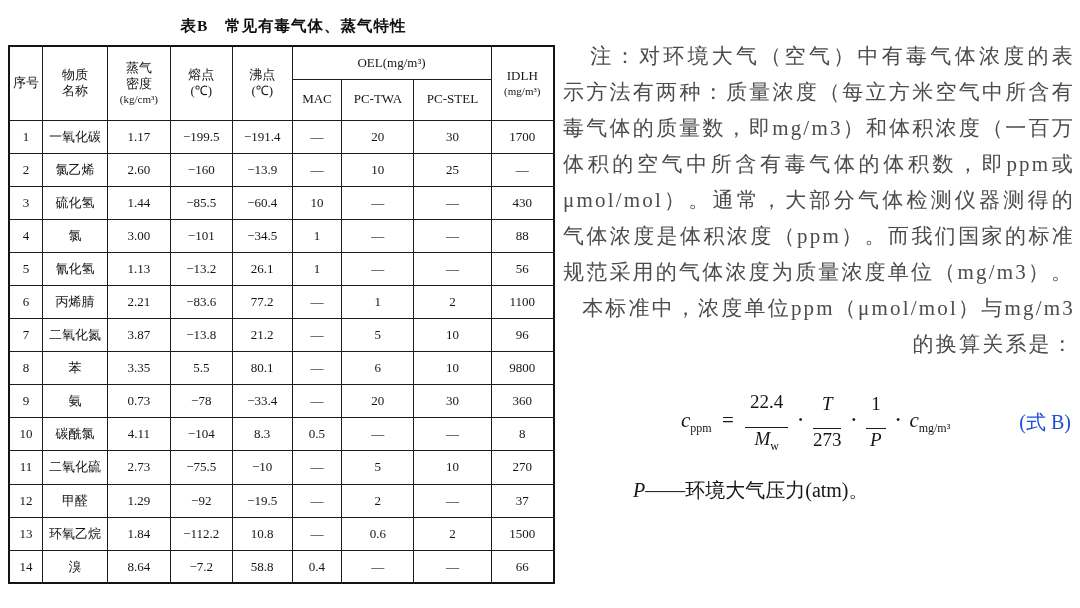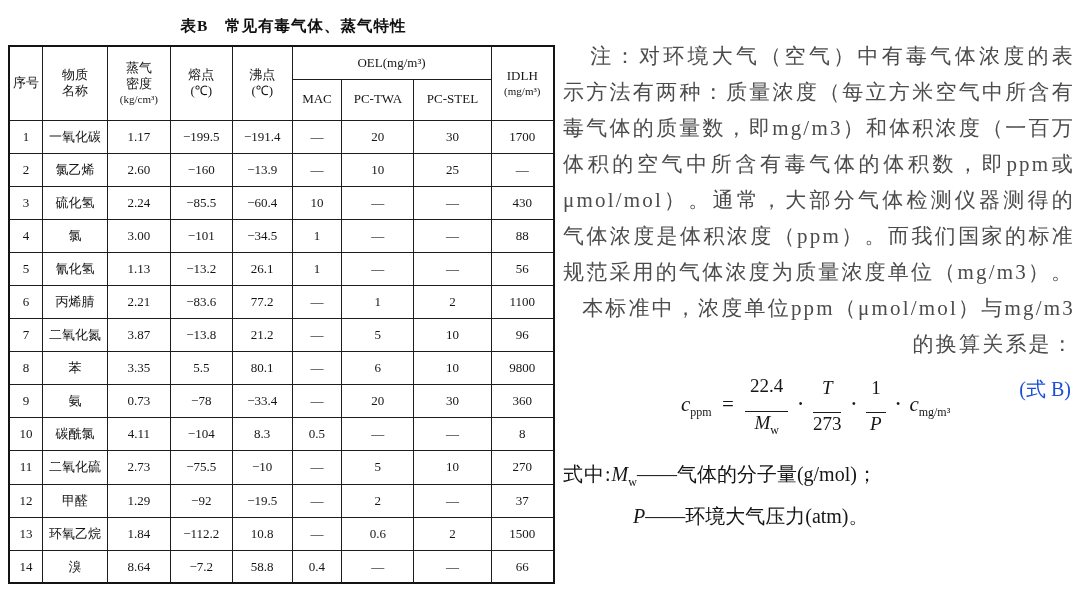--- a/index.html
+++ b/index.html
@@ -25,21 +25,21 @@
   .th-unit { display:block; font-size:11px; white-space:pre-line; }
 
   
   .note-panel { position:absolute; left:563px; top:38px; width:512px; color:#4c4c4c; }
   .note-para { font-size:21px; line-height:36px; letter-spacing:2.2px;
                text-align:justify; color:#4c4c4c; }
   .note-para.first { text-indent:1.3em; }
   .note-para.second { text-align:right; }
 
   
-  .formula-row { margin-top:14px; display:flex; align-items:flex-start; color:#161616; }
+  .formula-row { margin-top:30px; display:flex; align-items:center; color:#161616; }
   .formula-expr { margin-left:118px; font-size:21px; white-space:nowrap; }
   .fvar { font-style:italic; }
   .formula-expr sub { font-size:12px; font-style:normal; }
   .op { margin:0 5px; }
   .dot { font-size:12px; vertical-align:3px; margin:0 4px; }
   .frac { display:inline-block; vertical-align:middle; text-align:center;
           font-size:19px; line-height:1.1; margin:0 1px; }
   .frac .num { display:block; border-bottom:1.6px solid #1a1a1a; padding:0 5px 14px 5px; }
   .frac .den { display:block; padding-top:1px; }
   .eq-label { margin-left:auto; margin-right:4px; font-size:20px; color:#1d4ed8; }
@@ -124,21 +124,21 @@
             <td>−160</td>
             <td>−13.9</td>
             <td>—</td>
             <td>10</td>
             <td>25</td>
             <td>—</td>
           </tr>
           <tr>
             <td>3</td>
             <td class="name-cell">硫化氢</td>
-            <td>2.24</td>
+            <td>1.44</td>
             <td>−85.5</td>
             <td>−60.4</td>
             <td>10</td>
             <td>—</td>
             <td>—</td>
             <td>430</td>
           </tr>
           <tr>
             <td>4</td>
             <td class="name-cell">氯</td>
@@ -277,22 +277,19 @@
         <span class="frac"><span class="num fvar">T</span><span class="den">273</span></span>
         <span class="dot">•</span>
         <span class="frac"><span class="num">1</span><span class="den fvar">P</span></span>
         <span class="dot">•</span>
         <span class="fvar">c</span><sub>mg/m³</sub>
       </div>
       <div class="eq-label">(式 B)</div>
     </div>
 
     <div class="where-block">
-      <div class="where-line">
-        <span class="where-prefix">式中:</span><span class="wvar">M</span><sub>w</sub><span>——</span><span>气体的分子量(g/mol)；</span>
-      </div>
       <div class="where-line indent">
         <span class="wvar">P</span><sub></sub><span>——</span><span>环境大气压力(atm)。</span>
       </div>
     </div>
   </div>
 
 </div>
 
 </body></html>

